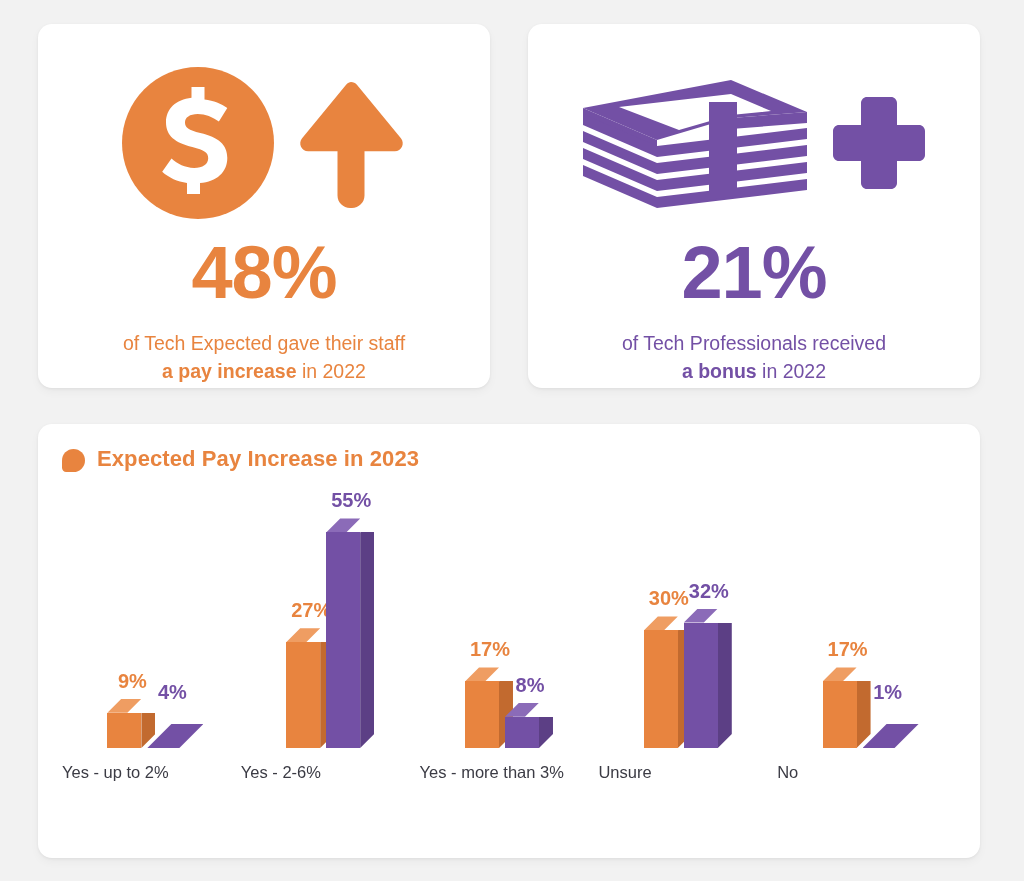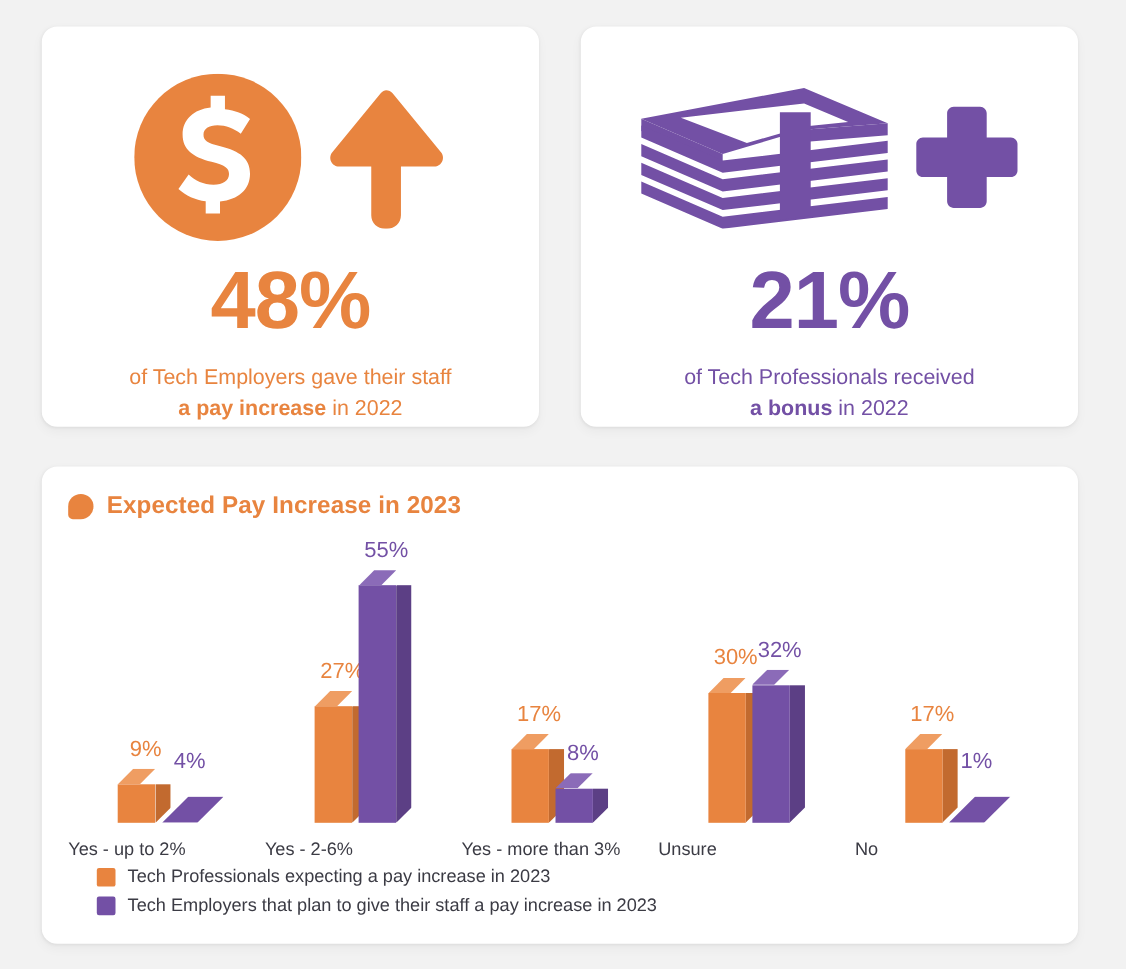--- a/index.html
+++ b/index.html
@@ -172,21 +172,21 @@
     top: auto;
     bottom: 0;
     height: 24px;
     clip-path: polygon(0 100%, 24px 0, 100% 0, calc(100% - 24px) 100%);
   }
   .bar-purple.flat .bar-top { background: #7350a5; }
 
   .val-label {
     position: absolute;
     font-size: 20px;
-    font-weight: 400;
+    font-weight: 700;
     white-space: nowrap;
   }
 
   
   .legend {
     position: absolute;
     left: 50px;
     top: 364px;
   }
   .legend-row {
@@ -217,21 +217,21 @@
       <svg width="152" height="152" viewBox="0 0 152 152">
         <circle cx="76" cy="76" r="76" fill="#e8843f"></circle>
         <path d="M82.5 20h-13v10.8c-15.5 1.6-25.5 11.2-25.5 24.4 0 13.6 9.2 20.6 26.3 24.8 12.3 3.1 15.9 5.8 15.9 11.2 0 5.9-5.4 9.7-14.1 9.7-9.2 0-16.6-3.8-22.6-9.3l-9.3 13.2c6.6 6 15.3 10 24.8 11.2v11h13v-10.9c16.7-1.3 27.3-11 27.3-25.1 0-13.9-9-20.6-27-25.1-12-3-15.3-5.4-15.3-10.5 0-5 4.7-8.5 12.7-8.5 7.7 0 14.9 3 21.2 7.7l8.4-13.5c-6-4.6-13.6-7.7-22.8-8.7V20z" fill="#ffffff"></path>
       </svg>
       <svg width="110" height="130" viewBox="0 0 110 130">
         <path d="M55 4c2.3 0 4.4 1 5.9 2.8l44 53.5c4.3 5.2.6 13-6.1 13H68.5v44.3c0 7-5.7 12.4-12.6 12.4h-1.8c-7 0-12.6-5.4-12.6-12.4V73.3H12.2c-6.7 0-10.4-7.8-6.1-13l44-53.5C51.6 5 53.7 4 55 4z" fill="#e8843f"></path>
       </svg>
     </div>
     <div class="big-number orange-fg">48%</div>
     <div class="sub-text orange-fg">
-      <span>of Tech Employers gave their staff</span><br>
+      <span>of Tech Expected gave their staff</span><br>
       <span class="strong">a pay increase</span><span> in 2022</span>
     </div>
   </div>
 
   <div class="stat-card" id="card-bonus">
     <div class="icon-row">
       <svg width="228" height="130" viewBox="0 0 228 130">
         <g fill="#7350a5">
           <path d="M150 2 L226 34 L150 40 L76 62 L2 30 Z M150 16 L190 33 L150 37 L98 52 L38 29 Z" fill-rule="evenodd"></path>
           <path d="M2 30 L2 41 L76 73 L76 62 Z"></path>
@@ -328,25 +328,15 @@
           </div>
           <div class="val-label" style="color: rgb(232, 132, 63); left: 41.4px; width: 58px; text-align: center; bottom: 120.64px;">17%</div>
           <div class="bar3d bar-purple flat" style="left: 85.4px; width: 56px; height: 24px;">
             <div class="bar-top"></div>
           </div>
           <div class="val-label" style="color: rgb(115, 80, 165); left: 81.4px; width: 58px; text-align: center; bottom: 78px;">1%</div>
           <div class="cat-label">No</div>
         </div>
       </div>
 
-    <div class="legend">
-      <div class="legend-row">
-        <span class="legend-swatch" style="background:#e8843f"></span>
-        <span class="legend-text">Tech Professionals expecting a pay increase in 2023</span>
-      </div>
-      <div class="legend-row">
-        <span class="legend-swatch" style="background:#7350a5"></span>
-        <span class="legend-text">Tech Employers that plan to give their staff a pay increase in 2023</span>
-      </div>
-    </div>
 
   </div>
 </div>
 
 </body></html>

